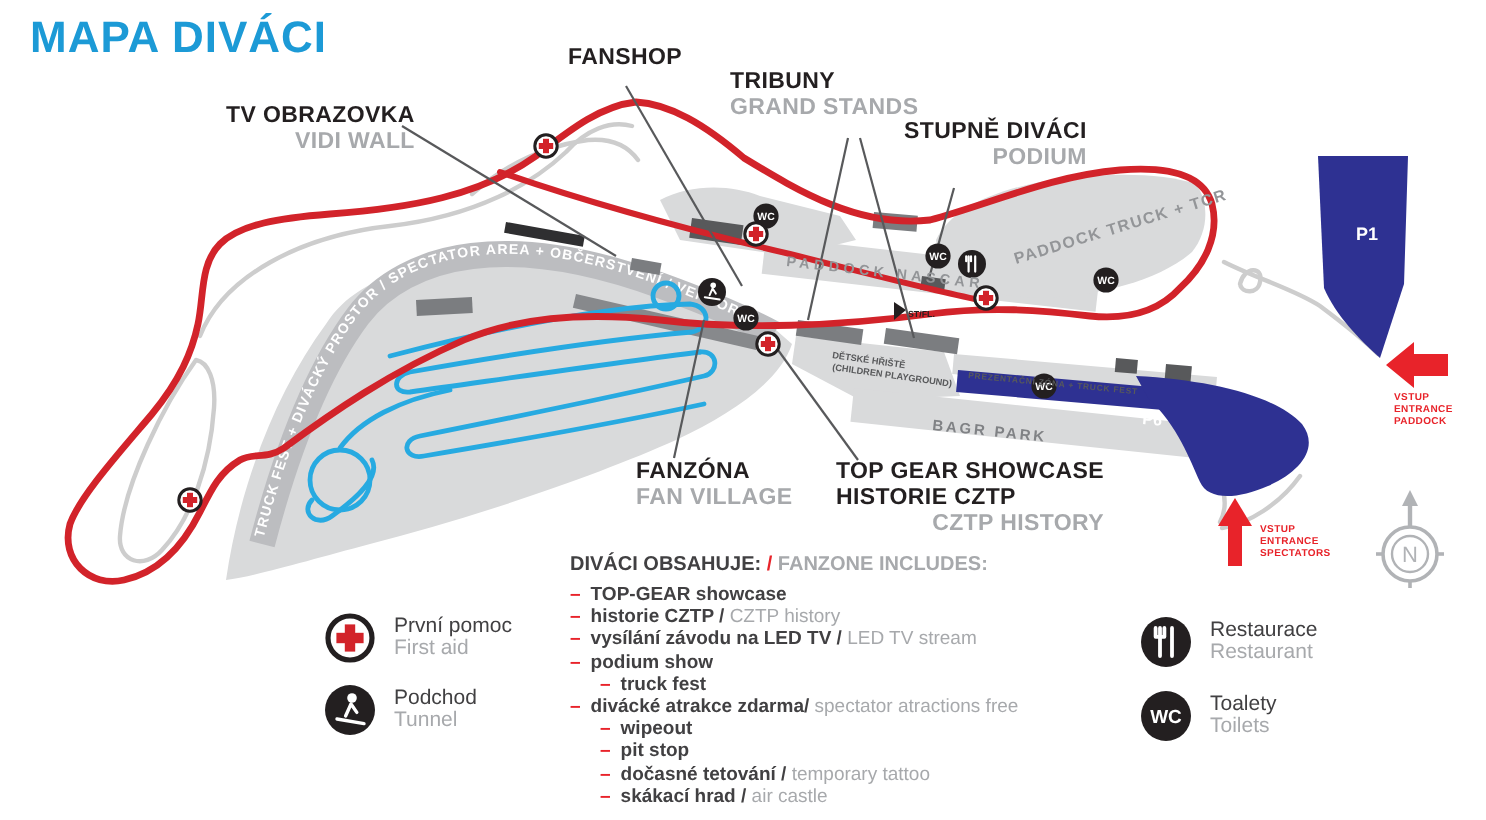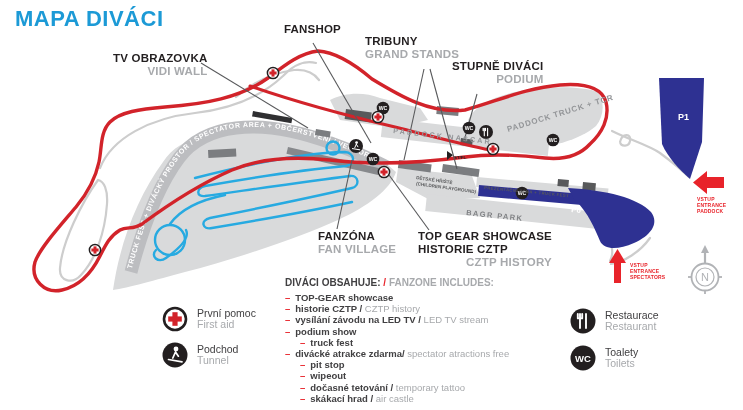--- a/index.html
+++ b/index.html
@@ -244,22 +244,22 @@
 <div class="abs fz">
   <div class="fz-head">
     <span class="cs">DIVÁCI OBSAHUJE:</span><span class="slash"> / </span><span class="en">FANZONE INCLUDES:</span>
   </div>
   <div class="fz-row"><span class="dash">–</span><span class="cs">TOP-GEAR showcase</span><span class="sep"></span><span class="en"></span></div>
   <div class="fz-row"><span class="dash">–</span><span class="cs">historie CZTP</span><span class="sep"> / </span><span class="en">CZTP history</span></div>
   <div class="fz-row"><span class="dash">–</span><span class="cs">vysílání závodu na LED TV</span><span class="sep"> / </span><span class="en">LED TV stream</span></div>
   <div class="fz-row"><span class="dash">–</span><span class="cs">podium show</span><span class="sep"></span><span class="en"></span></div>
   <div class="fz-row fz-sub"><span class="dash">–</span><span class="cs">truck fest</span><span class="sep"></span><span class="en"></span></div>
   <div class="fz-row"><span class="dash">–</span><span class="cs">divácké atrakce zdarma</span><span class="sep">/ </span><span class="en">spectator atractions free</span></div>
+  <div class="fz-row fz-sub"><span class="dash">–</span><span class="cs">wipeout</span><span class="sep"></span><span class="en"></span></div>
   <div class="fz-row fz-sub"><span class="dash">–</span><span class="cs">pit stop</span><span class="sep"></span><span class="en"></span></div>
-  <div class="fz-row fz-sub"><span class="dash">–</span><span class="cs">wipeout</span><span class="sep"></span><span class="en"></span></div>
   <div class="fz-row fz-sub"><span class="dash">–</span><span class="cs">dočasné tetování</span><span class="sep"> / </span><span class="en">temporary tattoo</span></div>
   <div class="fz-row fz-sub"><span class="dash">–</span><span class="cs">skákací hrad</span><span class="sep"> / </span><span class="en">air castle</span></div>
 </div>
 
 <div class="abs leg" style="left:162px;top:306px;">
   <svg width="26" height="26" viewBox="-13 -13 26 26">
     <circle r="11" fill="#fff" stroke="#231f20" stroke-width="2.6"></circle>
     <rect x="-2.6" y="-6.8" width="5.2" height="13.6" fill="#d2232a"></rect>
     <rect x="-6.8" y="-2.6" width="13.6" height="5.2" fill="#d2232a"></rect>
   </svg>

